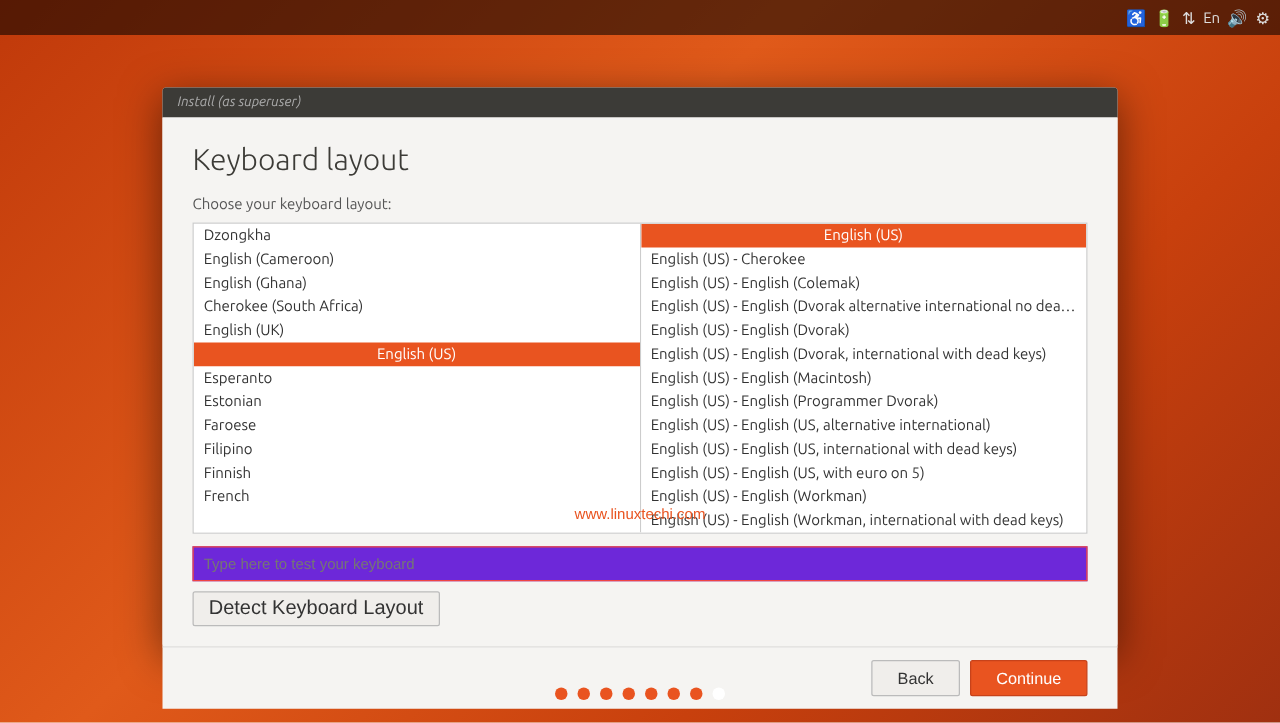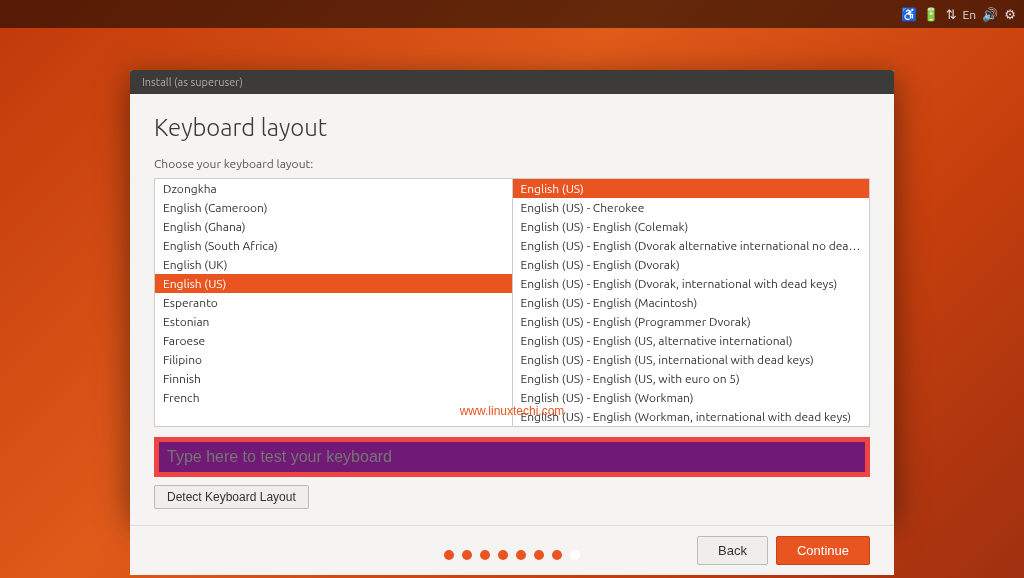--- a/index.html
+++ b/index.html
@@ -50,20 +50,21 @@
       flex-direction: column;
       box-shadow: 0 8px 32px rgba(0,0,0,0.5);
     }
 
     .dialog-titlebar {
       background: #3c3b37;
       color: #aaa;
       font-size: 11px;
       padding: 6px 12px;
       border-radius: 3px 3px 0 0;
+      font-style: italic;
     }
 
     .dialog-body {
       padding: 20px 24px 16px;
       flex: 1;
       display: flex;
       flex-direction: column;
       background: #f5f4f2;
     }
 
@@ -105,39 +106,40 @@
       font-size: 12px;
       color: #333;
       cursor: pointer;
       white-space: nowrap;
       overflow: hidden;
       text-overflow: ellipsis;
     }
     .list-item.selected {
       background: #e95420;
       color: #fff;
+      text-align: center;
     }
 
     .keyboard-test-input {
       width: 100%;
       margin-top: 10px;
       padding: 6px 8px;
-      border: 5px solid #ef4444;
-      background: #701a75;
-      font-size: 16px;
+      border: 1px solid #ef4444;
+      background: #6d28d9;
+      font-size: 12px;
       color: #aaa;
       outline: none;
     }
 
     .detect-btn {
       margin-top: 8px;
       padding: 4px 12px;
       background: #f0eeeb;
       border: 1px solid #bbb;
-      font-size: 12px;
+      font-size: 16px;
       cursor: pointer;
       color: #333;
       border-radius: 2px;
       align-self: flex-start;
     }
 
     .dialog-footer {
       background: #f5f4f2;
       padding: 10px 24px;
       display: flex;
@@ -222,21 +224,21 @@
   <div class="dialog-body">
     <div class="dialog-title">Keyboard layout</div>
     <div class="layout-label">Choose your keyboard layout:</div>
 
     <div class="lists-container">
 
       <div class="list-panel" id="left-list">
           <div class="list-item">Dzongkha</div>
           <div class="list-item">English (Cameroon)</div>
           <div class="list-item">English (Ghana)</div>
-          <div class="list-item">English (South Africa)</div>
+          <div class="list-item">Cherokee (South Africa)</div>
           <div class="list-item">English (UK)</div>
           <div class="list-item selected">English (US)</div>
           <div class="list-item">Esperanto</div>
           <div class="list-item">Estonian</div>
           <div class="list-item">Faroese</div>
           <div class="list-item">Filipino</div>
           <div class="list-item">Finnish</div>
           <div class="list-item">French</div>
         </div>
 

